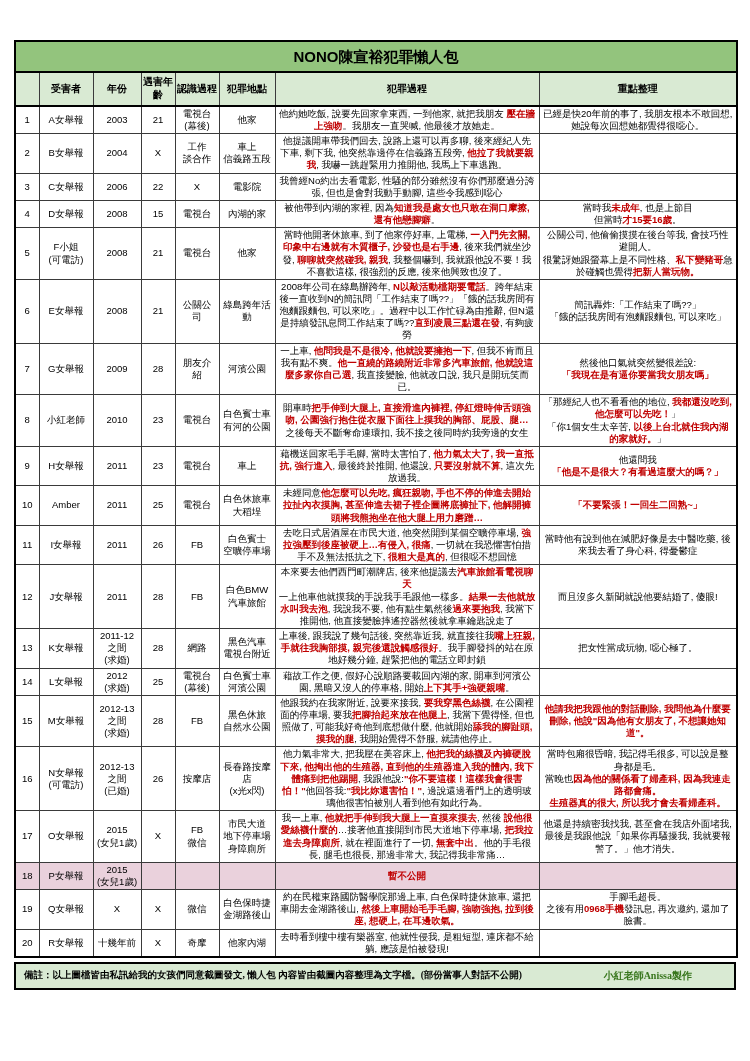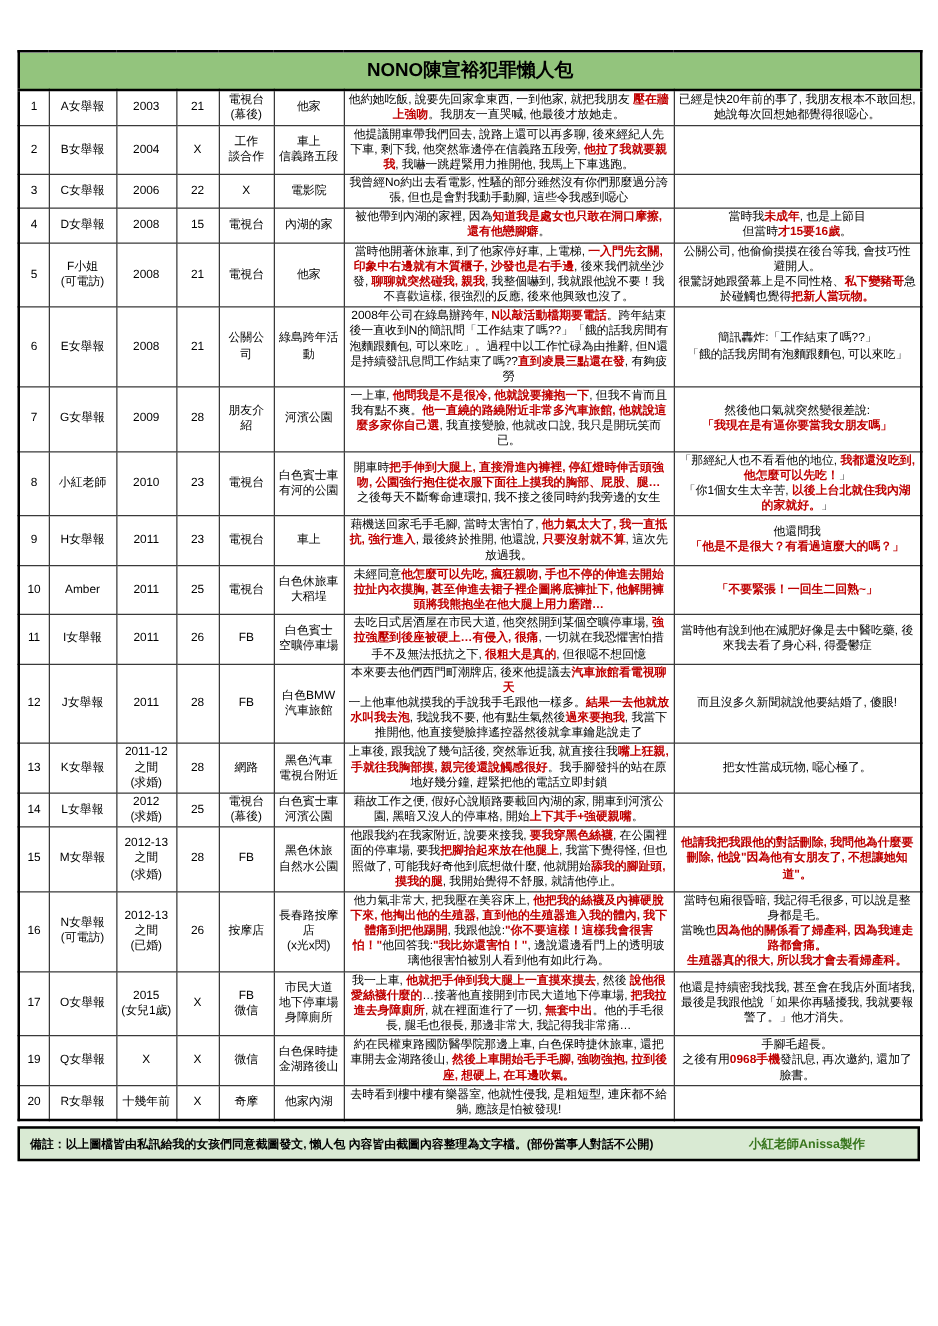--- a/index.html
+++ b/index.html
@@ -20,21 +20,21 @@
     border:1px solid #000;border-bottom:2px solid #000;
   }
   tr.head-row th{background:var(--header-bg);font-weight:bold;font-size:10px;padding:3px 1px;border-bottom:2px solid #000;}
   td.txt{text-align:center;}
   td.ctr{text-align:center;}
   .red{color:var(--red);font-weight:bold;}
   tr.hl td{background:var(--hl-bg);}
   .footer{
     margin-top:4px;border:2px solid #000;background:var(--footer-bg);
     display:flex;justify-content:space-between;align-items:center;
-    padding:5px 8px;font-size:9.5px;font-weight:bold;
+    padding:5px 8px;font-size:9.5px;font-weight:bold;font-family:Liberation Serif, serif;
   }
   .credit{color:var(--credit);padding-right:34px;font-size:10px;white-space:nowrap;}
 </style>
 </head>
 <body>
 
 <div class="wrap">
   <table>
     <colgroup>
       <col style="width:24px">
@@ -43,20 +43,30 @@
         <col style="width:34px">
       <col style="width:44px">
         <col style="width:56px">
         <col style="width:264px">
         <col style="width:198px">
     </colgroup>
     <thead>
       <tr class="title-row">
         <th colspan="8">NONO陳宣裕犯罪懶人包</th>
       </tr>
+      <tr class="head-row">
+          <th></th>
+          <th>受害者</th>
+          <th>年份</th>
+          <th>遇害年齡</th>
+          <th>認識過程</th>
+          <th>犯罪地點</th>
+          <th>犯罪過程</th>
+          <th>重點整理</th>
+        </tr>
     </thead>
     <tbody>
         <tr>
           <td><span>1</span></td>
           <td><span>A女舉報</span></td>
           <td><span>2003</span></td>
           <td><span>21</span></td>
           <td><span>電視台</span><br><span>(幕後)</span></td>
           <td><span>他家</span></td>
           <td class="txt"><span>他約她吃飯, 說要先回家拿東西, 一到他家, 就把我朋友 </span><span class="red">壓在牆上強吻</span><span>。我朋友一直哭喊, 他最後才放她走。</span></td>
@@ -214,20 +224,30 @@
         </tr>
         <tr>
           <td><span>17</span></td>
           <td><span>O女舉報</span></td>
           <td><span>2015</span><br><span>(女兒1歲)</span></td>
           <td><span>X</span></td>
           <td><span>FB</span><br><span>微信</span></td>
           <td><span>市民大道</span><br><span>地下停車場</span><br><span>身障廁所</span></td>
           <td class="txt"><span>我一上車, </span><span class="red">他就把手伸到我大腿上一直摸來摸去</span><span>, 然後 </span><span class="red">說他很愛絲襪什麼的</span><span>…接著他直接開到市民大道地下停車場, </span><span class="red">把我拉進去身障廁所</span><span>, 就在裡面進行了一切, </span><span class="red">無套中出</span><span>。他的手毛很長, 腿毛也很長, 那邊非常大, 我記得我非常痛…</span></td>
           <td class="txt"><span>他還是持續密我找我, 甚至會在我店外面堵我, 最後是我跟他說「如果你再騷擾我, 我就要報警了。」他才消失。</span></td>
+        </tr>
+        <tr class="hl">
+          <td><span>18</span></td>
+          <td><span>P女舉報</span></td>
+          <td><span>2015</span><br><span>(女兒1歲)</span></td>
+          <td><span></span></td>
+          <td><span></span></td>
+          <td><span></span></td>
+          <td class="txt ctr"><span class="red">暫不公開</span></td>
+          <td class="txt"></td>
         </tr>
         <tr>
           <td><span>19</span></td>
           <td><span>Q女舉報</span></td>
           <td><span>X</span></td>
           <td><span>X</span></td>
           <td><span>微信</span></td>
           <td><span>白色保時捷</span><br><span>金湖路後山</span></td>
           <td class="txt"><span>約在民權東路國防醫學院那邊上車, 白色保時捷休旅車, 還把車開去金湖路後山, </span><span class="red">然後上車開始毛手毛腳, 強吻強抱, 拉到後座, 想硬上, 在耳邊吹氣。</span></td>
           <td class="txt"><span>手腳毛超長。</span><br><span>之後有用</span><span class="red">0968手機</span><span>發訊息, 再次邀約, 還加了臉書。</span></td>

